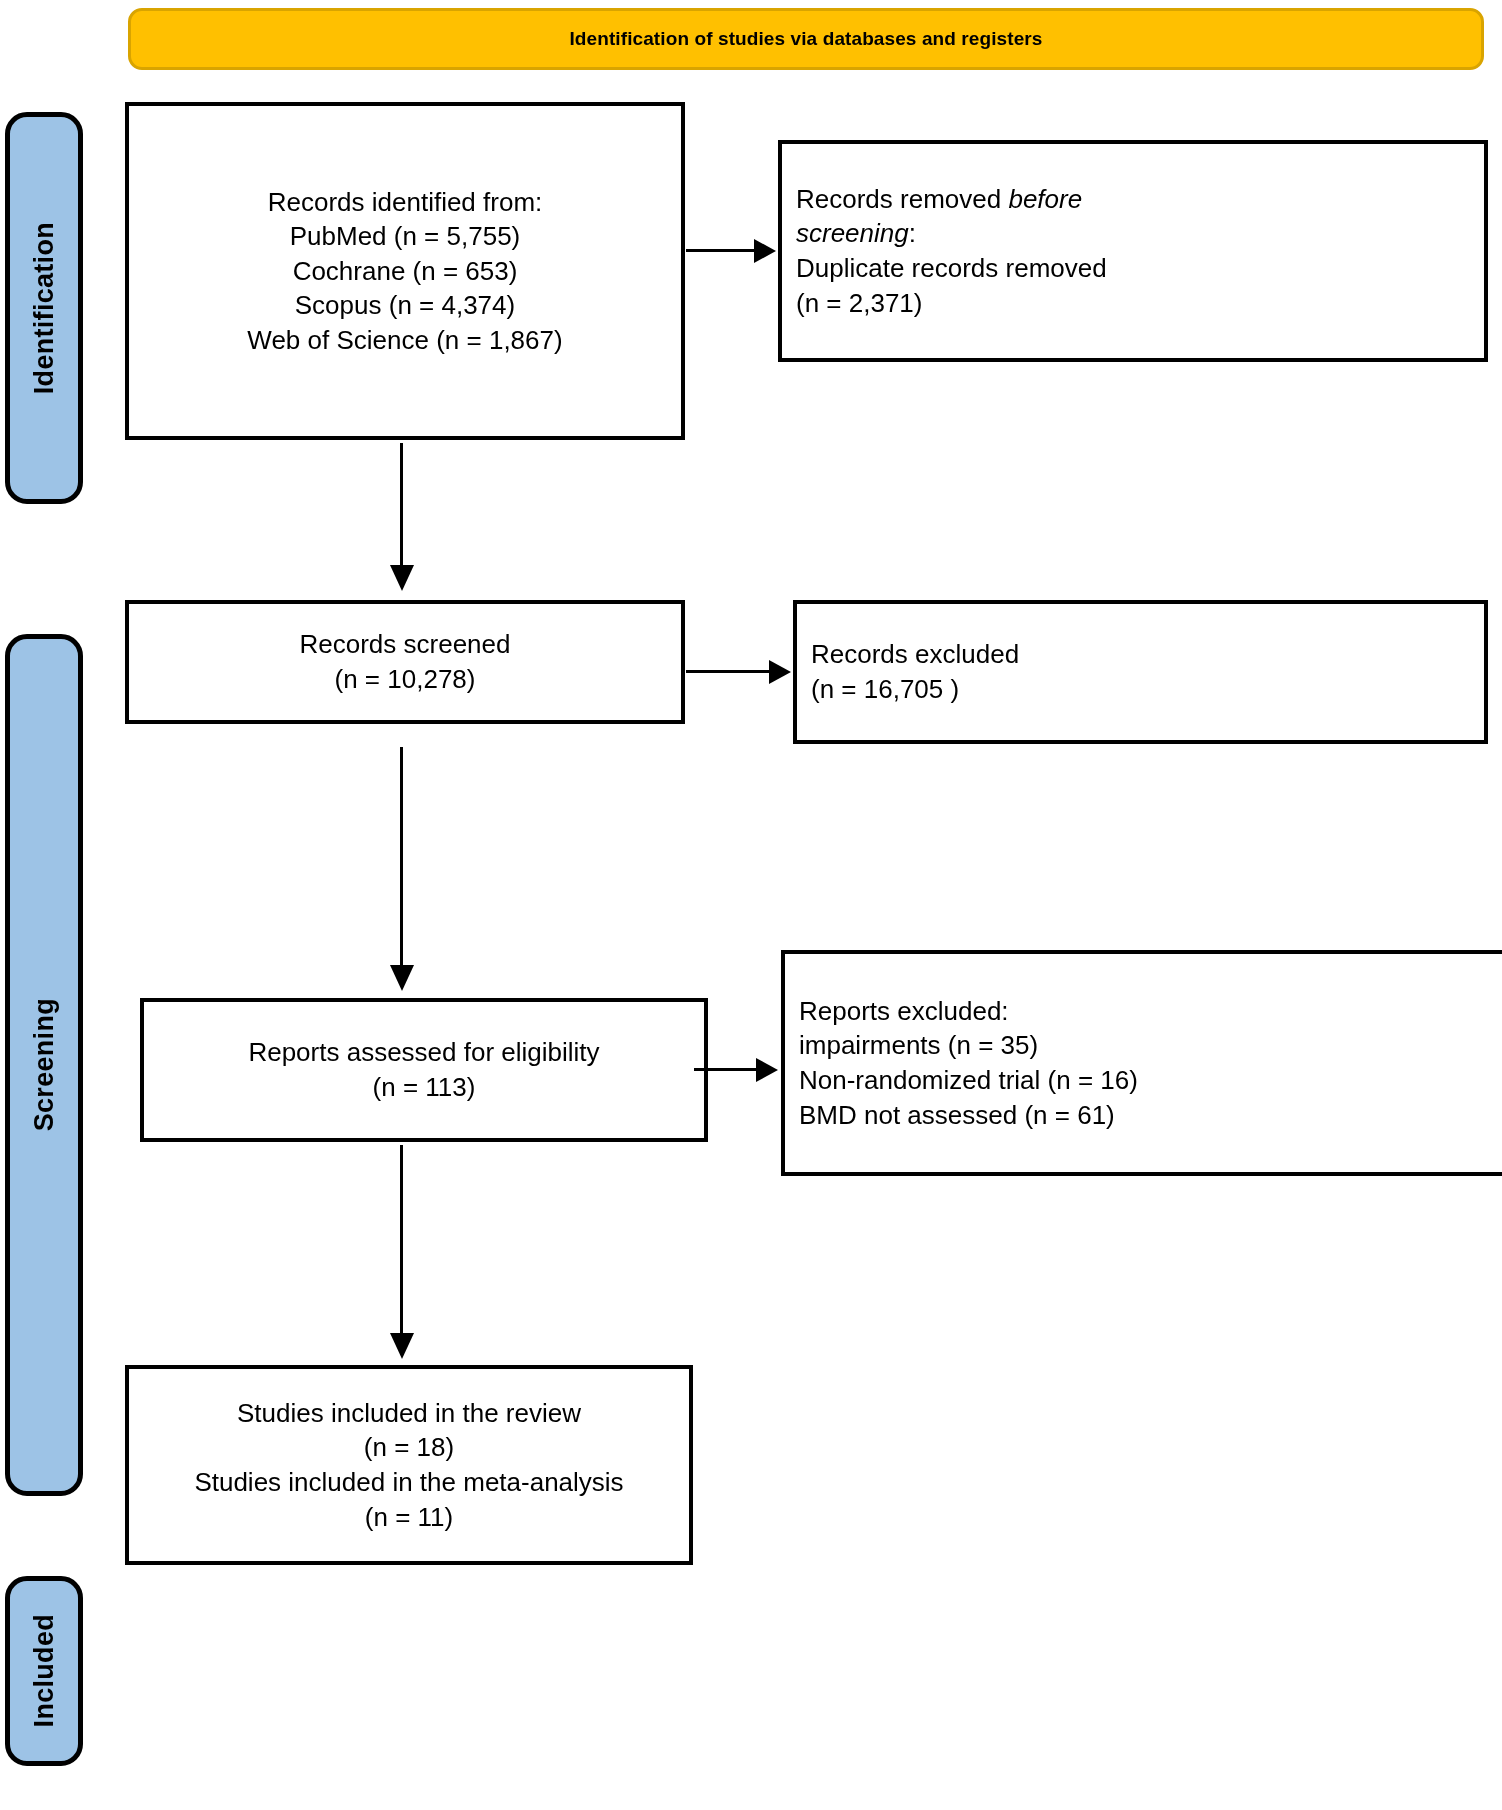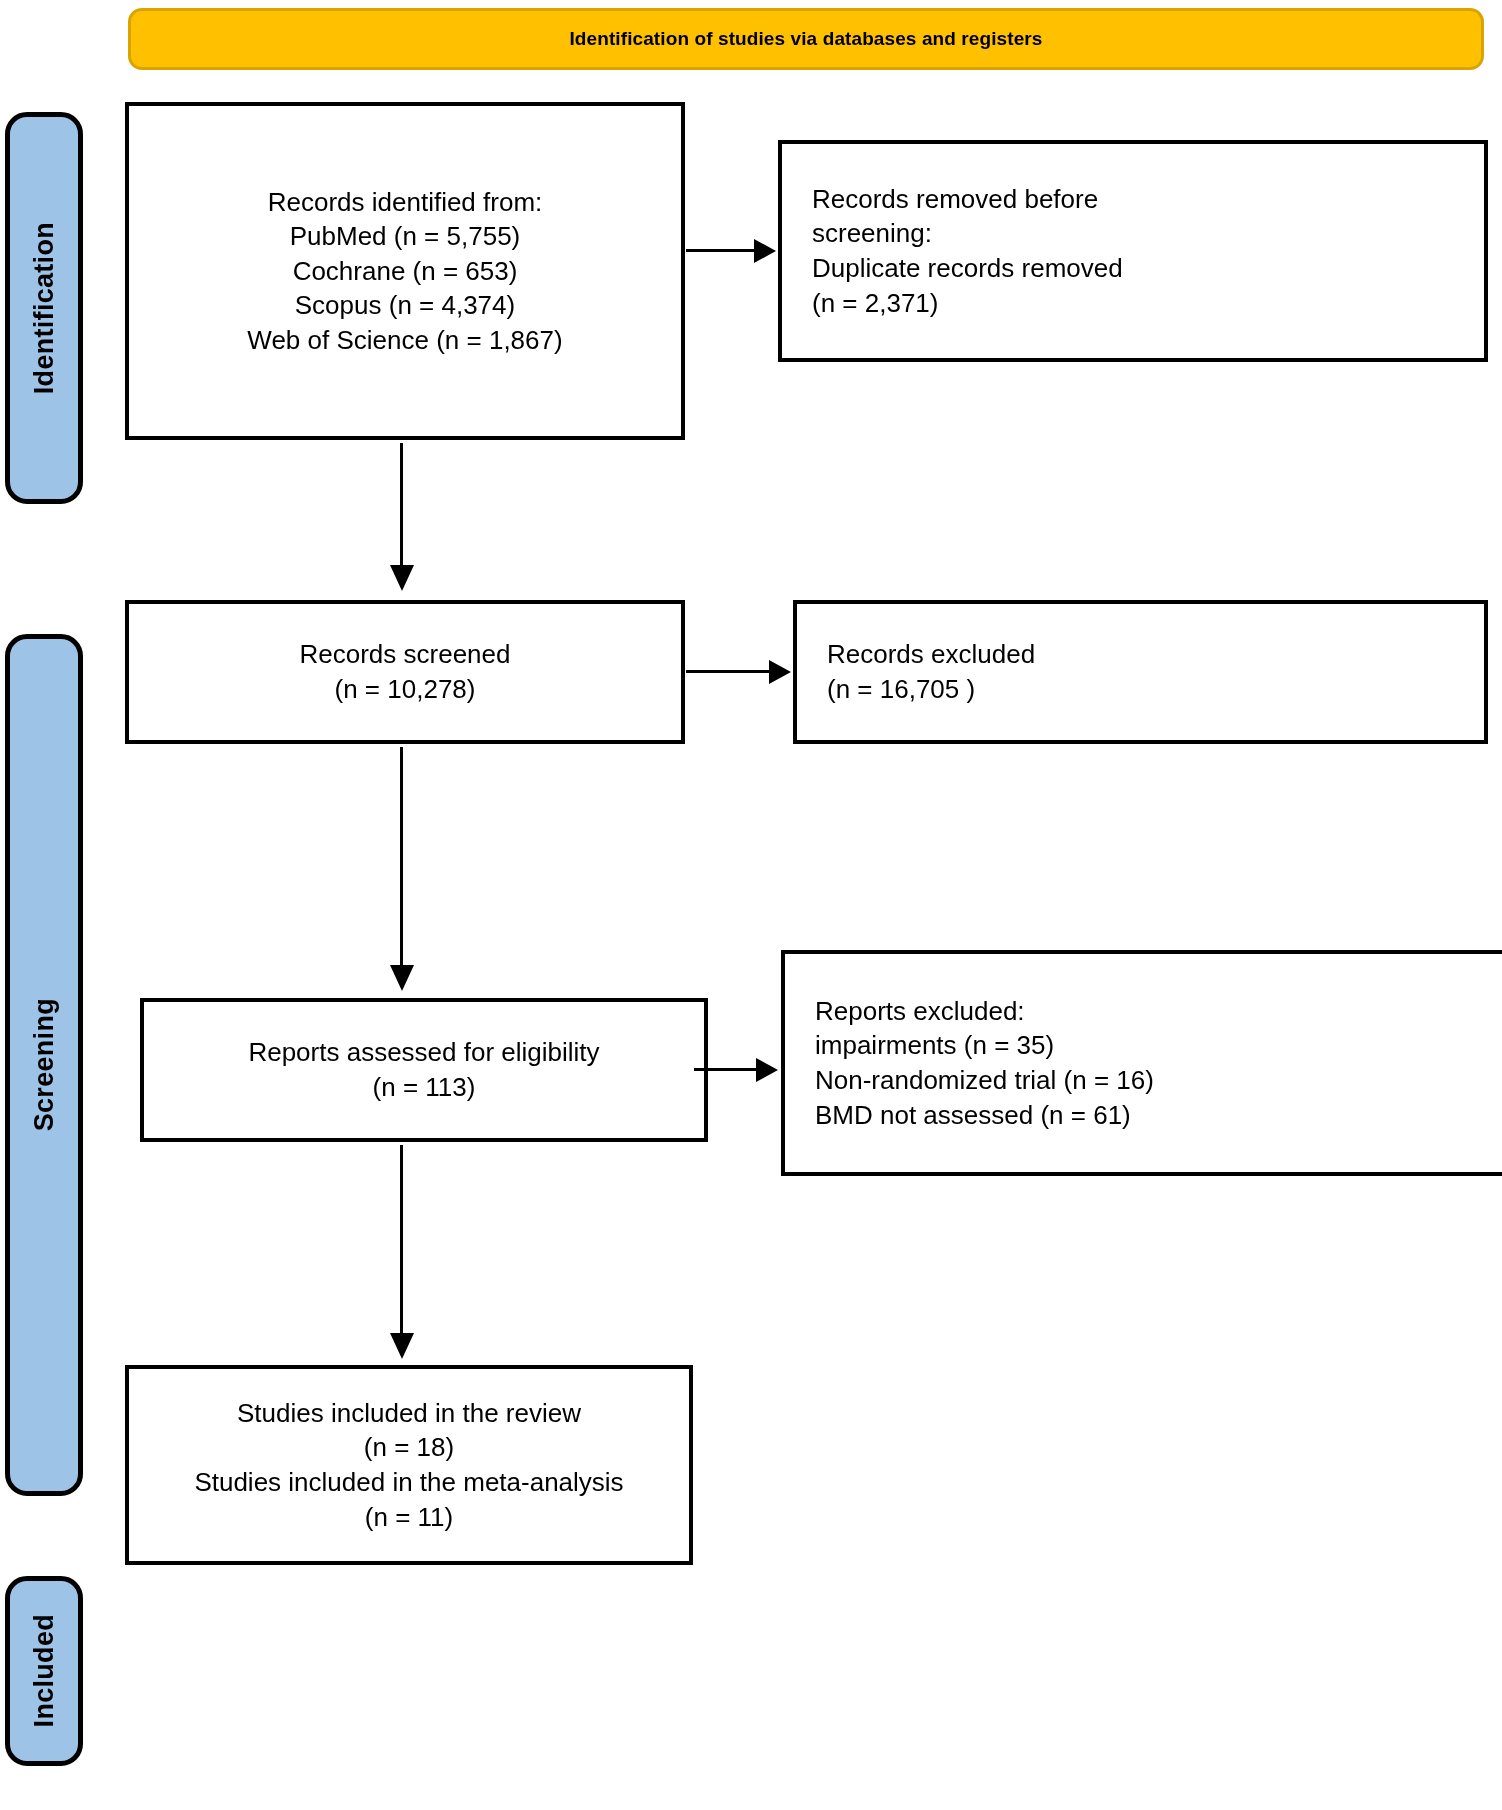--- a/index.html
+++ b/index.html
@@ -74,29 +74,29 @@
     position: absolute;
     background: #ffffff;
     border: 4px solid #000000;
     box-sizing: border-box;
     display: flex;
     align-items: center;
     font-size: 26px;
     line-height: 1.33;
     color: #000000;
   }
-  .box .box-text { width: 100%; padding: 0 30px; box-sizing: border-box; }
+  .box .box-text { width: 100%; padding: 0 14px; box-sizing: border-box; }
   .box.center .box-text { text-align: center; }
   .box.left   .box-text { text-align: left; }
-  .italic { }
+  .italic { font-style: italic; }
 
   
   #box-identified       { left: 125px;  top: 102px;  width: 560px; height: 338px; }
   #box-removed          { left: 778px;  top: 140px;  width: 710px; height: 222px; }
-  #box-screened         { left: 125px;  top: 600px;  width: 560px; height: 144px; }
+  #box-screened         { left: 125px;  top: 600px;  width: 560px; height: 124px; }
   #box-excluded         { left: 793px;  top: 600px;  width: 695px; height: 144px; }
   #box-eligibility      { left: 140px;  top: 998px;  width: 568px; height: 144px; }
   #box-reports-excluded { left: 781px;  top: 950px;  width: 845px; height: 226px; }
   #box-included         { left: 125px;  top: 1365px; width: 568px; height: 200px; }
 
   
   .arrow-line-h {
     position: absolute;
     height: 3px;
     background: #000000;

